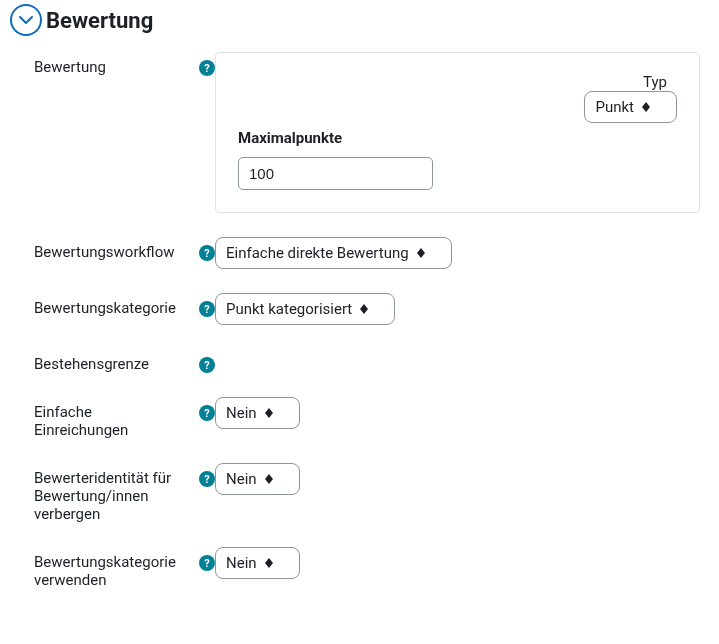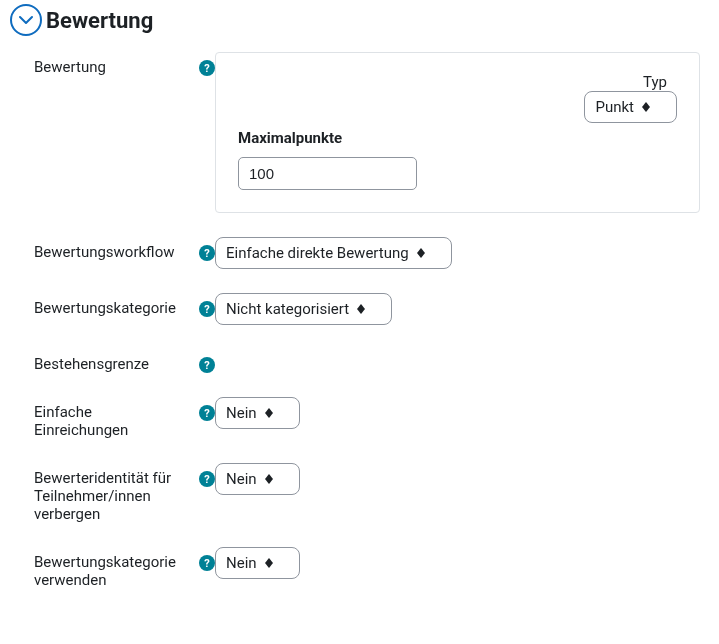--- a/index.html
+++ b/index.html
@@ -99,21 +99,21 @@
       margin-left: 8px;
       display: inline-flex;
       flex-direction: column;
     }
     .select .caret svg { display: block; }
     .text-input {
       border: 1px solid #8f959e;
       border-radius: 5px;
       padding: 7px 10px;
       font-size: 15px;
-      width: 179px;
+      width: 195px;
       color: #1d2125;
       background: #fff;
     }
     .sublabel {
       font-size: 15px;
       color: #1d2125;
       margin-bottom: 10px;
       display: block;
       font-weight: bold;
     }
@@ -183,21 +183,21 @@
 
 <div class="form-row">
   <div class="label-col">
     <div class="label-wrap">
       <span class="label-text">Bewertungskategorie</span>
       <span class="help-icon">?</span>
     </div>
   </div>
   <div class="control-col">
     <div class="select">
-      <span>Nicht kategorisiert</span>
+      <span>Punkt kategorisiert</span>
       <span class="caret">
         <svg width="8" height="5" viewBox="0 0 8 5">
             <path d="M0 5 L4 0 L8 5 Z" fill="#1d2125"></path>
           </svg>
         <svg width="8" height="5" viewBox="0 0 8 5">
             <path d="M0 0 L4 5 L8 0 Z" fill="#1d2125"></path>
           </svg>
       </span>
     </div>
   </div>
@@ -230,21 +230,21 @@
             <path d="M0 0 L4 5 L8 0 Z" fill="#1d2125"></path>
           </svg>
       </span>
     </div>
   </div>
 </div>
 
 <div class="form-row">
   <div class="label-col">
     <div class="label-wrap">
-      <span class="label-text" style="max-width:150px">Bewerteridentität für Teilnehmer/innen verbergen</span>
+      <span class="label-text" style="max-width:150px">Bewerteridentität für Bewertung/innen verbergen</span>
       <span class="help-icon">?</span>
     </div>
   </div>
   <div class="control-col">
     <div class="select">
       <span>Nein</span>
       <span class="caret">
         <svg width="8" height="5" viewBox="0 0 8 5">
             <path d="M0 5 L4 0 L8 5 Z" fill="#1d2125"></path>
           </svg>

